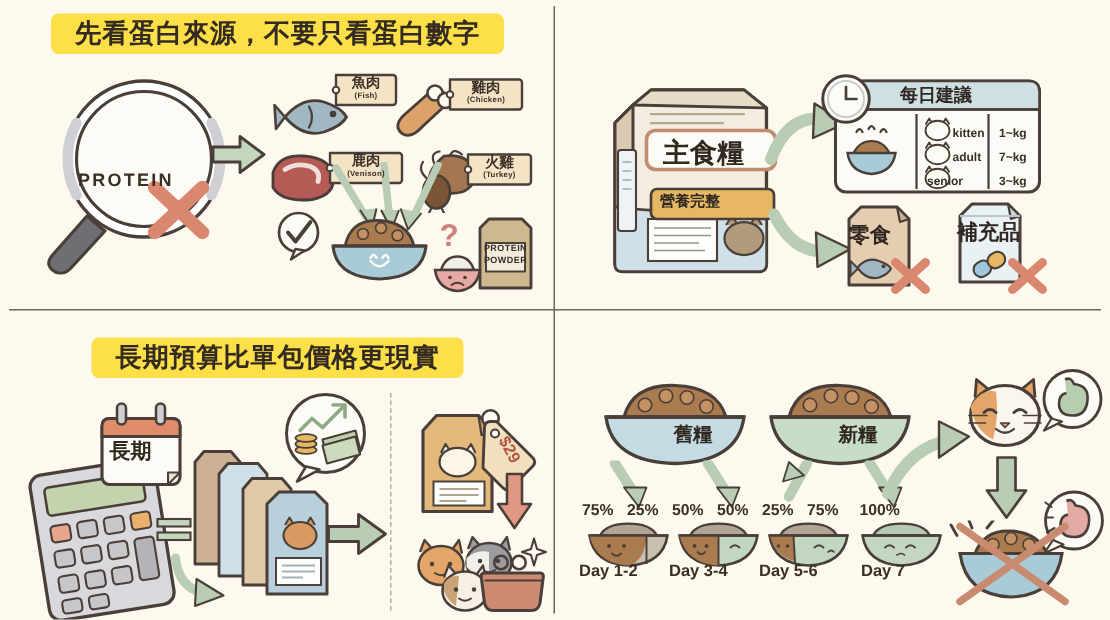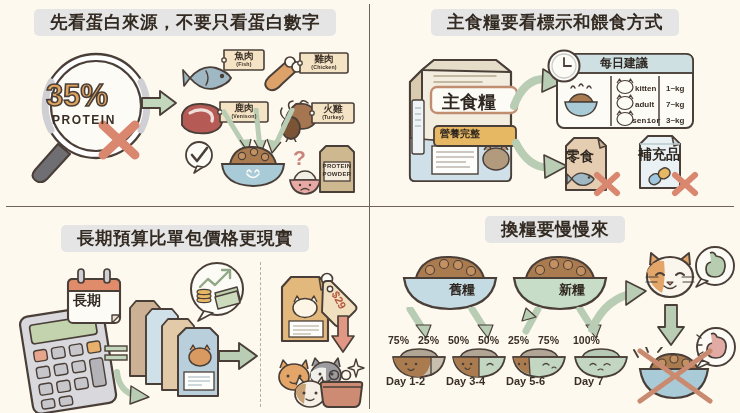--- a/index.html
+++ b/index.html
@@ -36,21 +36,21 @@
   
   .title-wrap {
     position: absolute; left: 0; right: 0; top: 9px;
     display: flex; justify-content: center; align-items: center;
     z-index: 10;
   }
   .title-band {
     position: relative;
     padding: 3px 16px 4px;
     border-radius: 5px;
-    background: #e5e5e5;
+    background: #fde047;
   }
   .title-text {
     position: relative;
     font-size: 17.5px;
     font-weight: bold;
     letter-spacing: 0.5px;
     color: #332a22;
     white-space: nowrap;
     line-height: 1.15;
   }
@@ -187,21 +187,20 @@
       <g>
 
         <path d="M40 96 L17 122 Q12 128 17 132 Q23 137 29 131 L52 106 Z" fill="#6f6f73" stroke="#4a3f38" stroke-width="2.1" stroke-linejoin="round"></path>
 
         <circle cx="78" cy="58" r="52" fill="#ffffff" stroke="#4a3f38" stroke-width="2.3"></circle>
         <circle cx="78" cy="58" r="45" fill="#fdfbf6" stroke="#4a3f38" stroke-width="2.1"></circle>
         <path d="M33 82 A52 52 0 0 1 33 34" stroke="#cfcfd4" stroke-width="7" fill="none" stroke-linecap="round"></path>
         <path d="M123 34 A52 52 0 0 1 123 82" stroke="#cfcfd4" stroke-width="7" fill="none" stroke-linecap="round"></path>
       </g>
     </svg>
-    <div class="pct-big" style="left:46px; top:78px; font-size:31px; -webkit-text-stroke:1.6px #4a3f38;">35%</div>
     <div class="protein-word" style="left:52px; top:113px; font-size:12px;">PROTEIN</div>
 
     <svg class="art" style="left:95px; top:118px;" width="48" height="44" viewBox="0 0 48 44">
       <path d="M8 7 L40 37" stroke="#d9876f" stroke-width="9" stroke-linecap="round"></path>
       <path d="M40 7 L8 37" stroke="#d9876f" stroke-width="9" stroke-linecap="round"></path>
     </svg>
 
     <svg class="art" style="left:140px; top:88px;" width="40" height="30" viewBox="0 0 40 30">
       <path d="M2 10 L20 10 L20 3 L36 15 L20 27 L20 20 L2 20 Z" fill="#c3d7bd" stroke="#4a3f38" stroke-width="1.9" stroke-linejoin="round"></path>
     </svg>
@@ -304,25 +303,20 @@
     <svg class="art" style="left:288px; top:168px;" width="34" height="28" viewBox="0 0 34 28">
       <path d="M6 12 Q9 3 17 3 Q25 3 28 12 Z" fill="#f0efe5" stroke="#4a3f38" stroke-width="1.6" stroke-linejoin="round"></path>
       <path d="M2 12 H32 Q30 25 17 26 Q4 25 2 12 Z" fill="#e8a8a4" stroke="#4a3f38" stroke-width="1.7"></path>
       <circle cx="12" cy="17" r="1.2" fill="#4a3f38"></circle>
       <circle cx="22" cy="17" r="1.2" fill="#4a3f38"></circle>
       <path d="M13 22 Q17 19 21 22" stroke="#4a3f38" stroke-width="1.3" fill="none" stroke-linecap="round"></path>
     </svg>
   </div>
 
   <div class="quad" id="q2">
-    <div class="title-wrap">
-      <div class="title-band">
-        <div class="title-text">主食糧要看標示和餵食方式</div>
-      </div>
-    </div>
 
     <svg class="art" style="left:30px; top:48px;" width="130" height="140" viewBox="0 0 130 140">
       <path d="M22 22 L10 34 L10 128 Q10 133 15 133 L106 133 Q111 133 111 128 L111 24 L96 12 L34 12 Z" fill="#f3ede0" stroke="#4a3f38" stroke-width="2.2" stroke-linejoin="round"></path>
       <path d="M10 34 L22 22 L22 122 L10 128 Z" fill="#d9cbb0" stroke="#4a3f38" stroke-width="2" stroke-linejoin="round"></path>
       <path d="M10 90 Q60 96 111 90 L111 128 Q111 133 106 133 L15 133 Q10 133 10 128 Z" fill="#cfe0e8" stroke="#4a3f38" stroke-width="1.6"></path>
       <path d="M34 12 L96 12 L111 24 L22 22 Z" fill="#e6ddc9" stroke="#4a3f38" stroke-width="1.9" stroke-linejoin="round"></path>
       <path d="M34 28 H96 M34 34 H82" stroke="#b5a78c" stroke-width="1.5" stroke-linecap="round"></path>
       <rect x="12" y="52" width="12" height="54" rx="2" fill="#eef4f6" stroke="#4a3f38" stroke-width="1.4"></rect>
       <path d="M15 60 H21 M15 66 H21 M15 72 H21 M15 78 H21" stroke="#9aaab2" stroke-width="1.1"></path>
 
@@ -370,21 +364,21 @@
         <ellipse cx="70" cy="51" rx="8" ry="6.5"></ellipse>
         <path d="M62 63 L64.5 59 L67 63 M73 63 L75.5 59 L78 63" stroke-linejoin="round"></path>
         <ellipse cx="70" cy="67" rx="8" ry="6.5"></ellipse>
       </g>
     </svg>
     <div class="tbl-head" style="left:230px; top:55px;">每日建議</div>
     <div class="tbl-txt" style="left:265px; top:84px;">kitten</div>
     <div class="tbl-txt" style="left:296px; top:84px;">1~kg</div>
     <div class="tbl-txt" style="left:265px; top:100px;">adult</div>
     <div class="tbl-txt" style="left:296px; top:100px;">7~kg</div>
-    <div class="tbl-txt" style="left:262px; top:116px;font-family:Liberation Mono, monospace;">senior</div>
+    <div class="tbl-txt" style="left:248px; top:116px;">senior</div>
     <div class="tbl-txt" style="left:296px; top:116px;">3~kg</div>
 
     <svg class="art" style="left:176px; top:48px;" width="36" height="36" viewBox="0 0 36 36">
       <circle cx="18" cy="18" r="15.5" fill="#fdfbf6" stroke="#4a3f38" stroke-width="2"></circle>
       <circle cx="18" cy="18" r="12" fill="none" stroke="#c9cdc9" stroke-width="1.3"></circle>
       <path d="M18 10 V18 H25" stroke="#4a3f38" stroke-width="1.8" fill="none" stroke-linecap="round"></path>
     </svg>
 
     <svg class="art" style="left:186px; top:134px;" width="60" height="60" viewBox="0 0 60 60">
       <path d="M10 12 L10 56 H50 L50 12 L42 4 L18 4 Z" fill="#e5cdb2" stroke="#4a3f38" stroke-width="2" stroke-linejoin="round"></path>
@@ -543,25 +537,20 @@
       <path d="M5 14 H42 Q45 14 44 18 L42 34 Q41 39 36 39 L11 39 Q6 39 5 34 L3 18 Q2 14 5 14 Z" fill="#cc8b72" stroke="#4a3f38" stroke-width="2" stroke-linejoin="round"></path>
       <path d="M5 19 H43" stroke="#4a3f38" stroke-width="1.4"></path>
     </svg>
 
     <svg class="art" style="left:347px; top:142px;" width="18" height="20" viewBox="0 0 18 20">
       <path d="M9 1 L11 8 L17 10 L11 12 L9 19 L7 12 L1 10 L7 8 Z" fill="none" stroke="#4a3f38" stroke-width="1.4" stroke-linejoin="round"></path>
     </svg>
   </div>
 
   <div class="quad" id="q4">
-    <div class="title-wrap">
-      <div class="title-band">
-        <div class="title-text">換糧要慢慢來</div>
-      </div>
-    </div>
 
     <svg class="art" style="left:28px; top:45px;" width="104" height="62" viewBox="0 0 104 62">
       <path d="M18 26 Q24 4 52 5 Q80 6 86 26 Z" fill="#a97b4f" stroke="#4a3f38" stroke-width="2.1" stroke-linejoin="round"></path>
       <circle cx="32" cy="18" r="4.5" fill="#c49163" stroke="#4a3f38" stroke-width="1.1"></circle>
       <circle cx="46" cy="12" r="4.5" fill="#c49163" stroke="#4a3f38" stroke-width="1.1"></circle>
       <circle cx="60" cy="13" r="4.5" fill="#c49163" stroke="#4a3f38" stroke-width="1.1"></circle>
       <circle cx="73" cy="19" r="4.5" fill="#c49163" stroke="#4a3f38" stroke-width="1.1"></circle>
       <path d="M6 26 H98 Q94 56 52 57 Q10 56 6 26 Z" fill="#c4dbe4" stroke="#4a3f38" stroke-width="2.2"></path>
       <path d="M6 26 H98" stroke="#4a3f38" stroke-width="2.2"></path>
     </svg>

